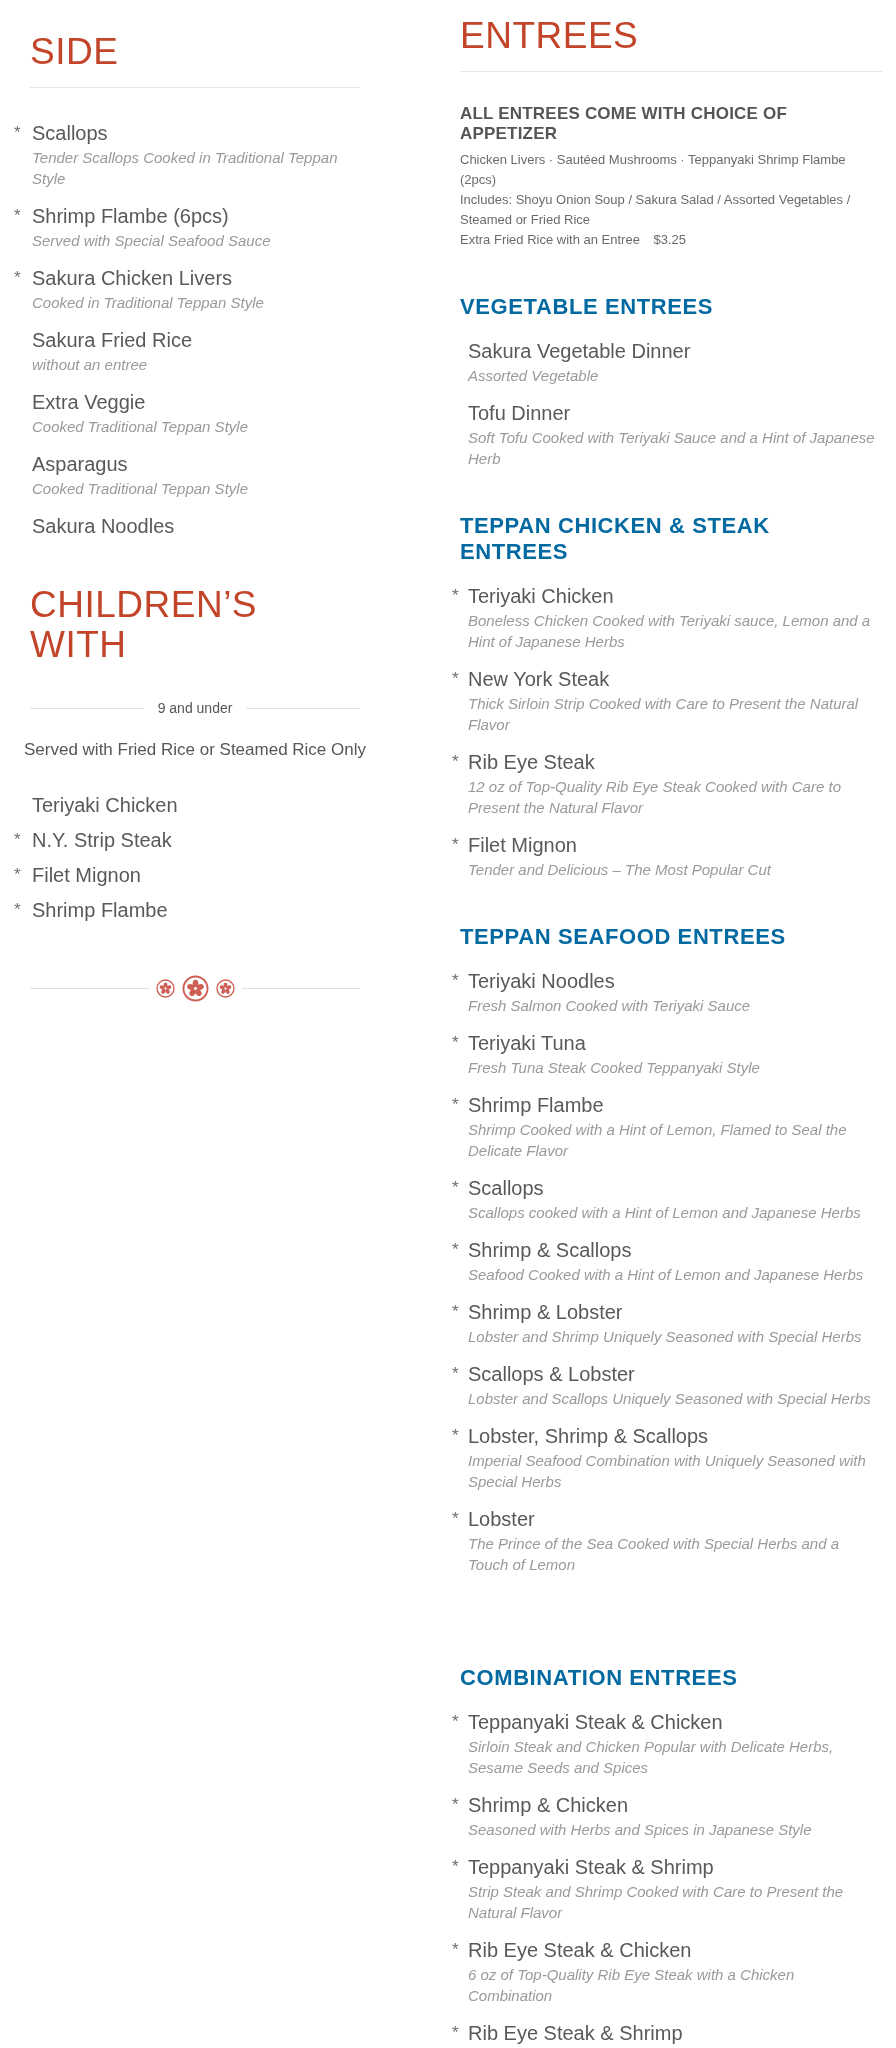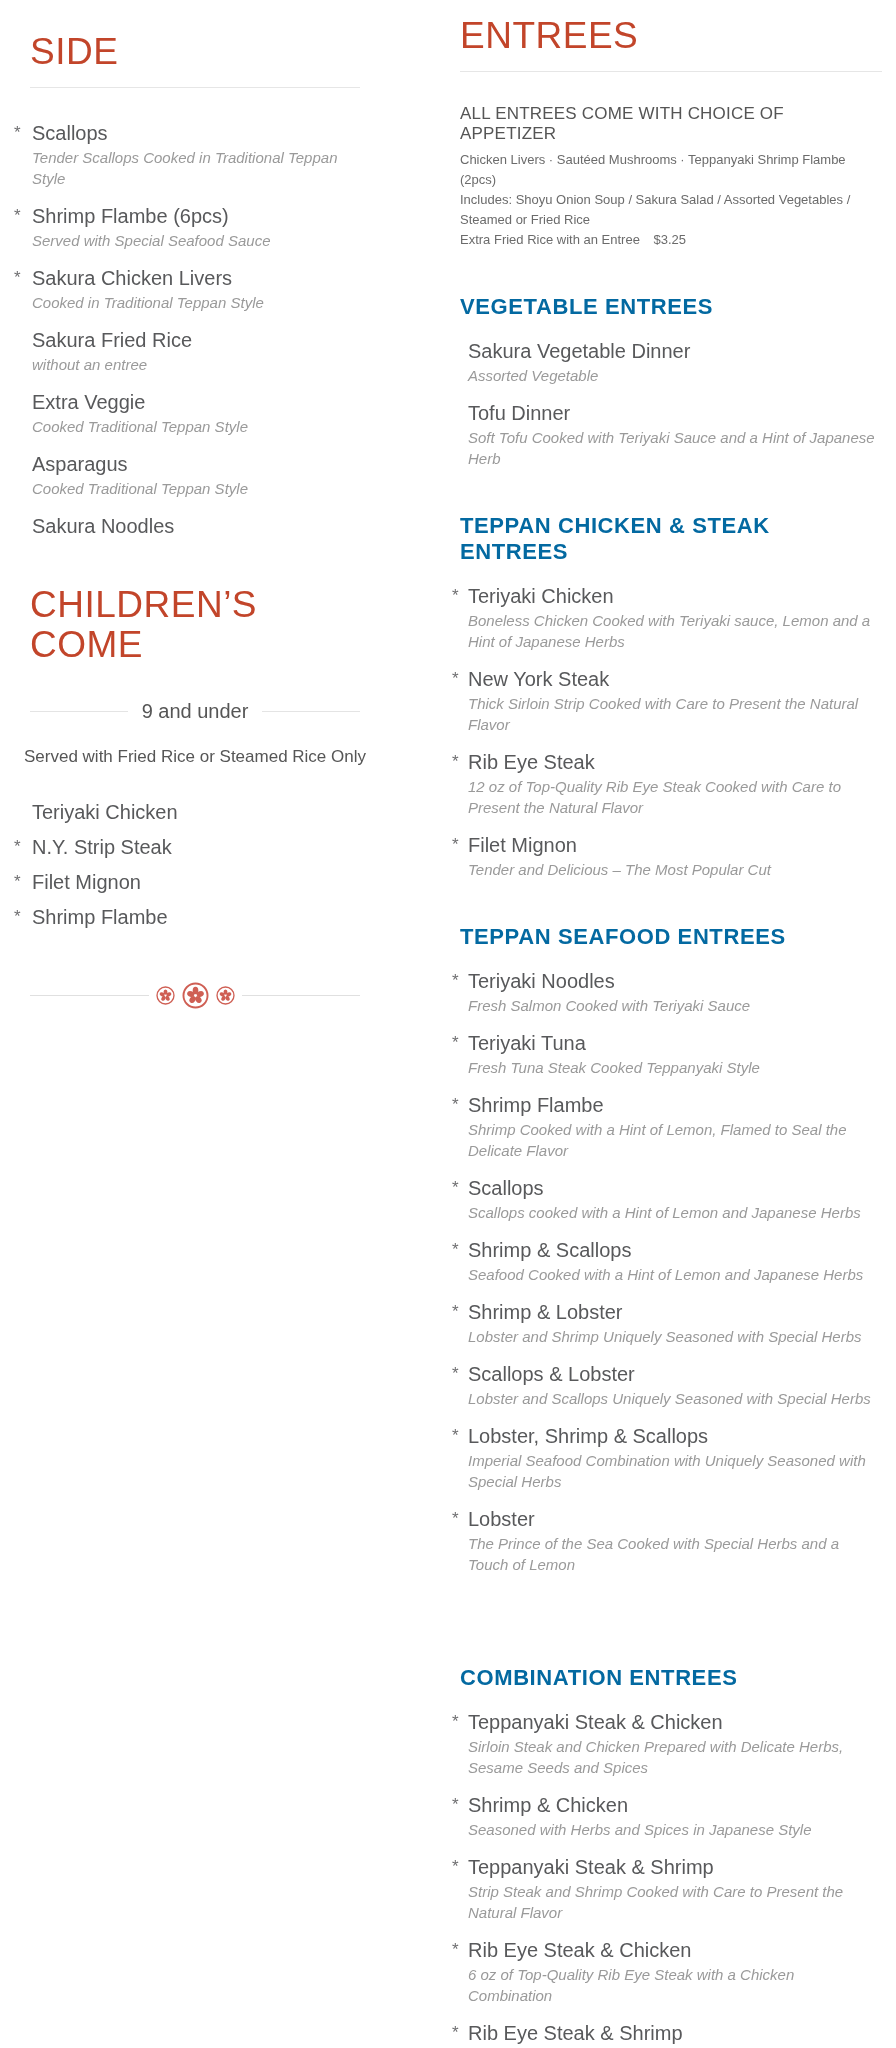--- a/index.html
+++ b/index.html
@@ -60,31 +60,31 @@
   
   .children-title { margin-top: 46px; }
   .text-divider {
     display: flex;
     align-items: center;
     color: #565656;
     margin-top: 34px;
   }
   .text-divider .line { flex: 1; height: 1px; background: #e4e4e4; }
   .text-divider .label { padding: 0 14px; white-space: nowrap; }
-  .age-divider .label { font-size: 20px; }
+  .age-divider .label { font-size: 14px; }
   .serving-divider { margin-top: 24px; justify-content: center; }
   .serving-divider .label { font-size: 17px; }
   .children-list { margin-top: 32px; }
   .children-list .menu-item { margin-bottom: 9px; }
 
   
   .intro { margin-top: 30px; }
   .intro-heading {
     font-size: 17px;
-    font-weight: normal;
+    font-weight: bold;
     color: #555555;
     letter-spacing: 0.2px;
     margin-bottom: 6px;
   }
   .intro-line {
     font-size: 13px;
     color: #6b6b6b;
     line-height: 1.55;
   }
   .intro-line .price { margin-left: 10px; }
@@ -179,21 +179,21 @@
           <div class="item-desc">Cooked Traditional Teppan Style</div>
         </div>
 
         <div class="menu-item">
           <span class="item-marker"></span>
           <div class="item-name">Sakura Noodles</div>
 
         </div>
       </div>
 
-    <h1 class="page-title children-title">CHILDREN’S COME</h1>
+    <h1 class="page-title children-title">CHILDREN’S WITH</h1>
 
     <div class="text-divider age-divider">
       <span class="line"></span>
       <span class="label">9 and under</span>
       <span class="line"></span>
     </div>
 
     <div class="text-divider serving-divider">
       <span class="line"></span>
       <span class="label">Served with Fried Rice or Steamed Rice Only</span>
@@ -365,21 +365,21 @@
         </div>
     </div>
 
     <div class="subsection subsection-combination">
       <h2 class="subsection-heading">COMBINATION ENTREES</h2>
       <div class="menu-list">
 
           <div class="menu-item">
             <span class="item-marker">*</span>
             <div class="item-name">Teppanyaki Steak &amp; Chicken</div>
-            <div class="item-desc">Sirloin Steak and Chicken Prepared with Delicate Herbs, Sesame Seeds and Spices</div>
+            <div class="item-desc">Sirloin Steak and Chicken Popular with Delicate Herbs, Sesame Seeds and Spices</div>
           </div>
 
           <div class="menu-item">
             <span class="item-marker">*</span>
             <div class="item-name">Shrimp &amp; Chicken</div>
             <div class="item-desc">Seasoned with Herbs and Spices in Japanese Style</div>
           </div>
 
           <div class="menu-item">
             <span class="item-marker">*</span>

